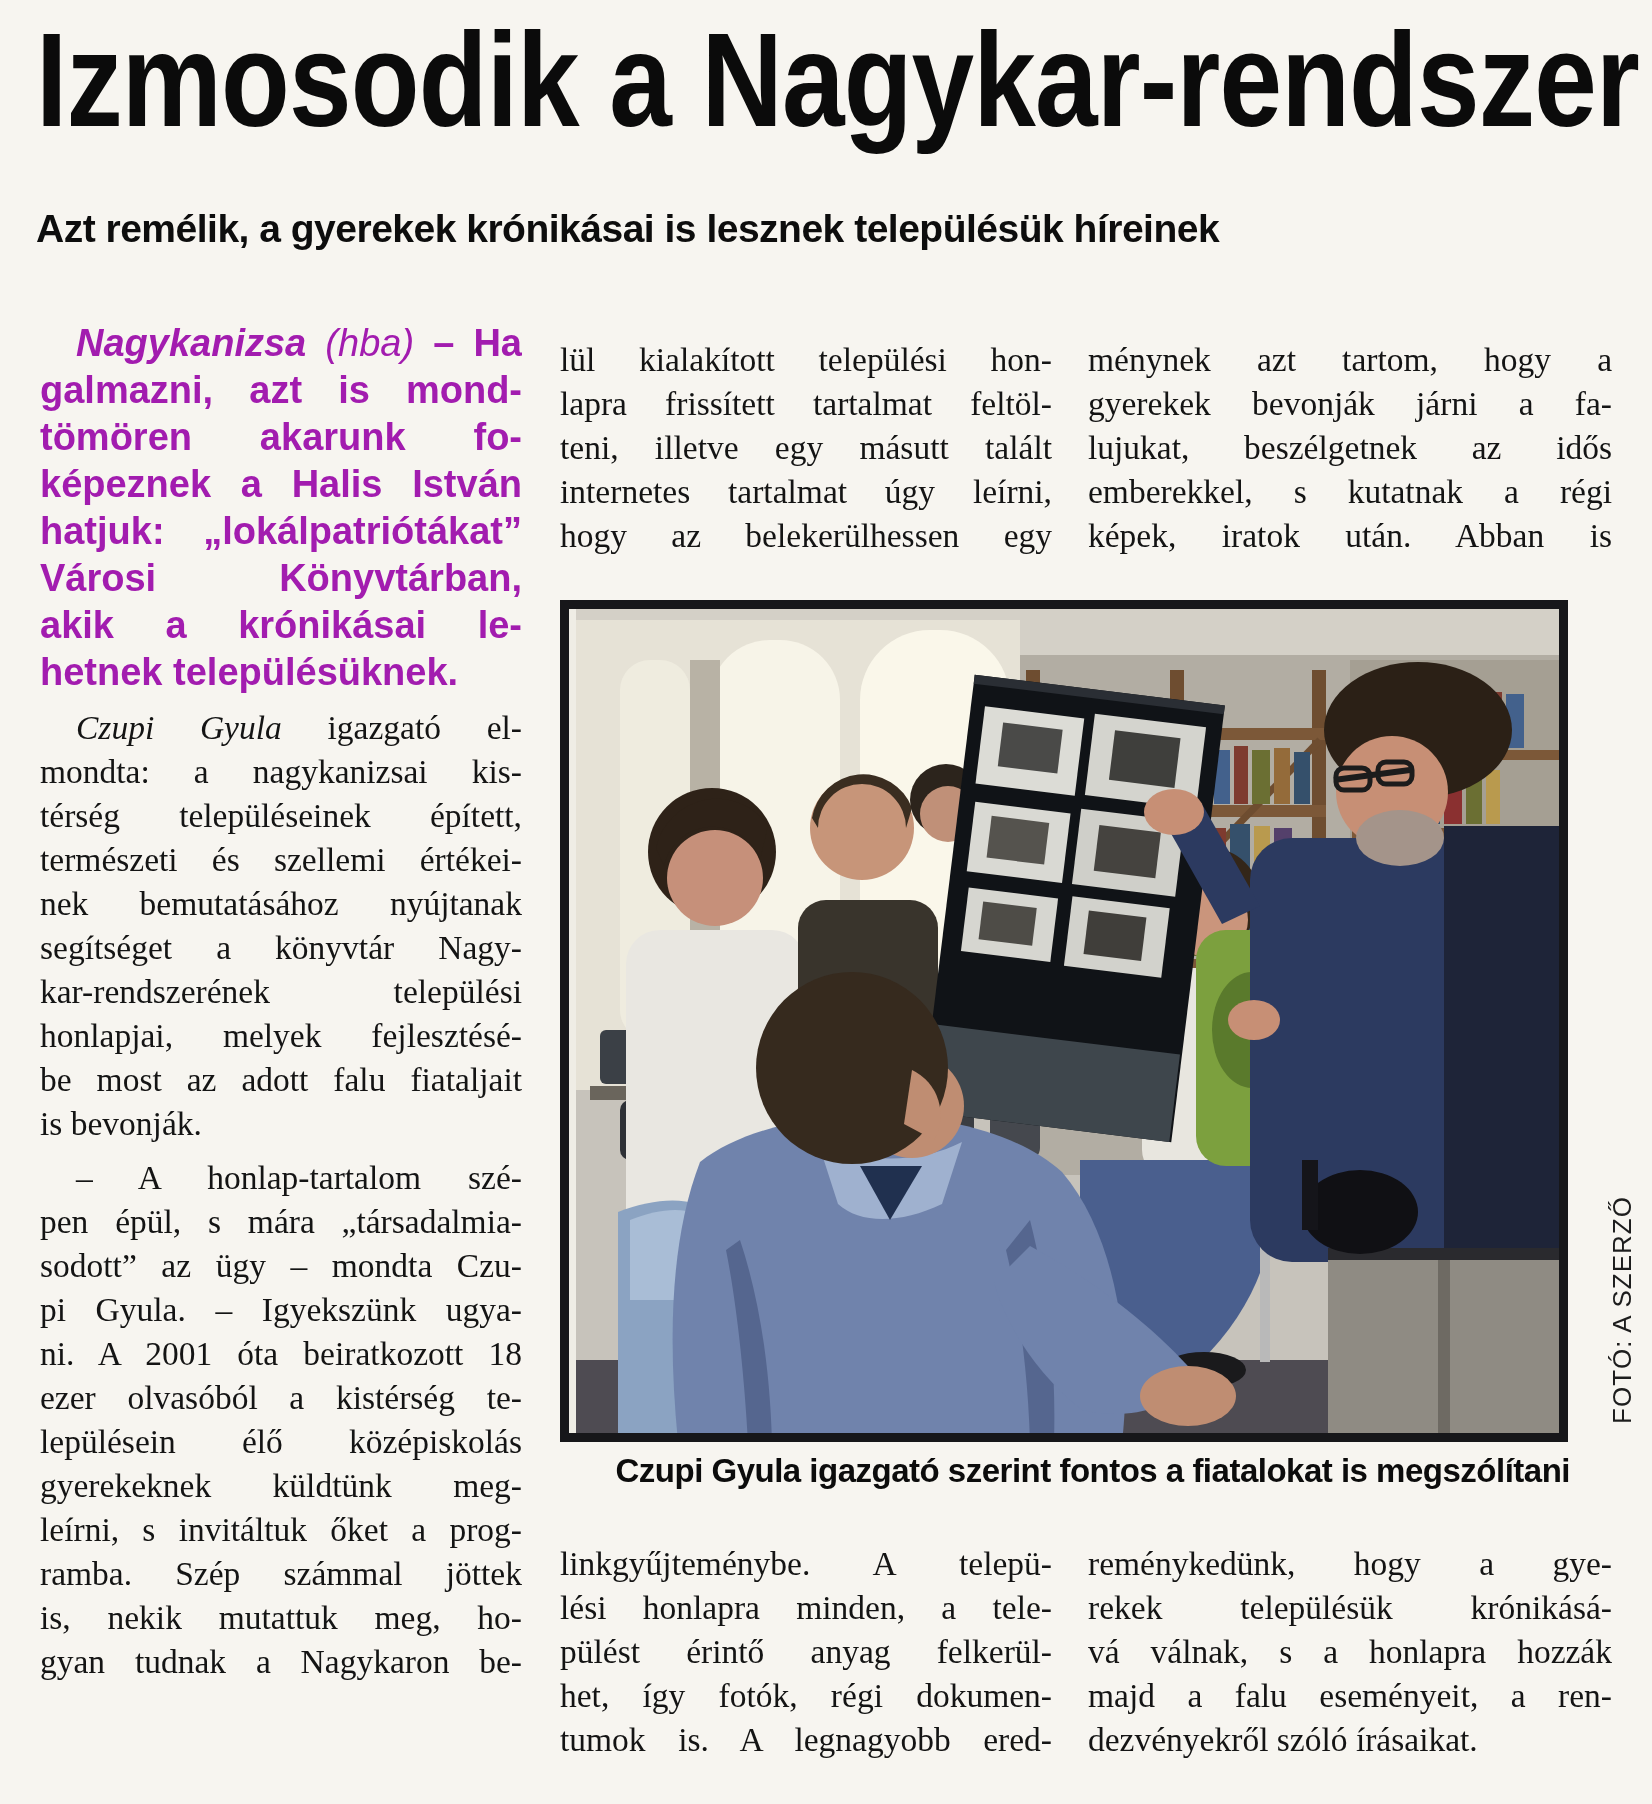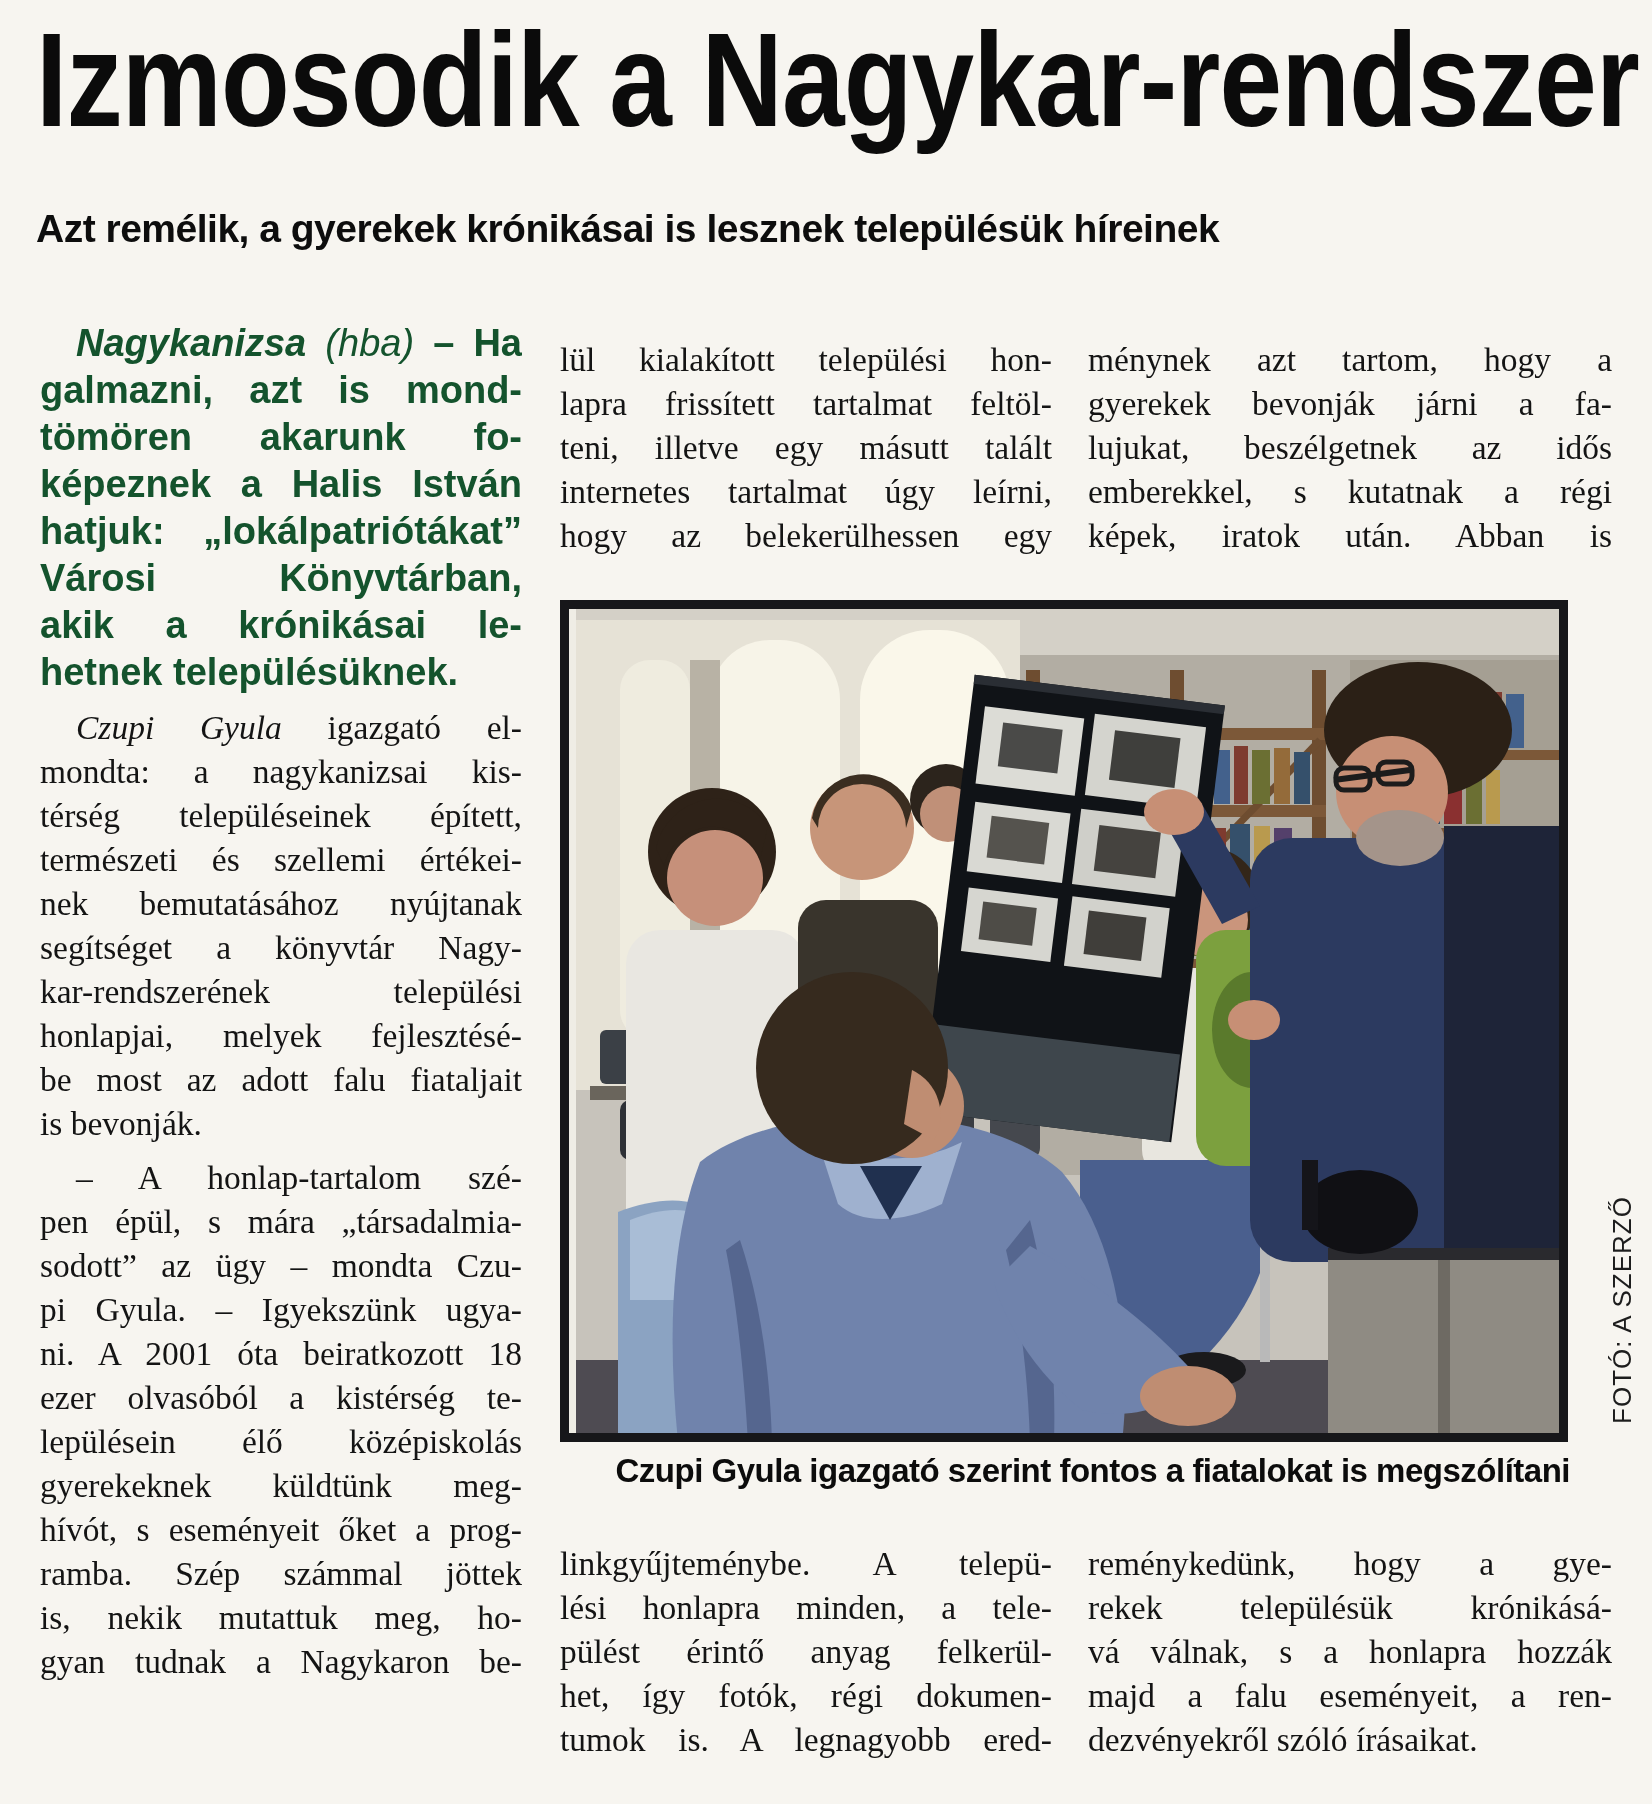--- a/index.html
+++ b/index.html
@@ -24,21 +24,21 @@
   }
 
   .col{position:absolute;overflow:hidden}
   .col1{left:40px;top:320px;width:482px}
   .c2t{left:560px;top:338px;width:492px}
   .c3t{left:1088px;top:338px;width:524px}
   .c2b{left:560px;top:1542px;width:492px}
   .c3b{left:1088px;top:1542px;width:524px}
 
   .par{margin-bottom:10px}
-  .lead-par{font-size:38px;line-height:47px;font-weight:700;color:#14532d}
+  .lead-par{font-size:38px;line-height:47px;font-weight:700;color:#a21caf}
   .lead-par .loc{font-style:italic}
   .lead-par .byline{font-weight:400;font-style:italic}
   .body-serif{font-size:33.5px;line-height:44px}
   .serif-ital{font-style:italic}
 
   .ln{text-align:justify;text-align-last:justify;-moz-text-align-last:justify}
   .ln-last{text-align-last:left;-moz-text-align-last:left}
   .ind{text-indent:36px}
   .indent-first > .ln:first-child{text-indent:36px}
 
@@ -97,21 +97,21 @@
 
   <div class="par body-serif serif indent-first">
       <div class="ln">– A honlap-tartalom szé-</div>
       <div class="ln">pen épül, s mára „társadalmia-</div>
       <div class="ln">sodott” az ügy – mondta Czu-</div>
       <div class="ln">pi Gyula. – Igyekszünk ugya-</div>
       <div class="ln">ni. A 2001 óta beiratkozott 18</div>
       <div class="ln">ezer olvasóból a kistérség te-</div>
       <div class="ln">lepülésein élő középiskolás</div>
       <div class="ln">gyerekeknek küldtünk meg-</div>
-      <div class="ln">hívót, s eseményeit őket a prog-</div>
+      <div class="ln">leírni, s invitáltuk őket a prog-</div>
       <div class="ln">ramba. Szép számmal jöttek</div>
       <div class="ln">is, nekik mutattuk meg, ho-</div>
       <div class="ln">gyan tudnak a Nagykaron be-</div>
     </div>
 </div>
 
 <div class="col c2t body-serif serif">
     <div class="ln">lül kialakított települési hon-</div>
     <div class="ln">lapra frissített tartalmat feltöl-</div>
     <div class="ln">teni, illetve egy másutt talált</div>

